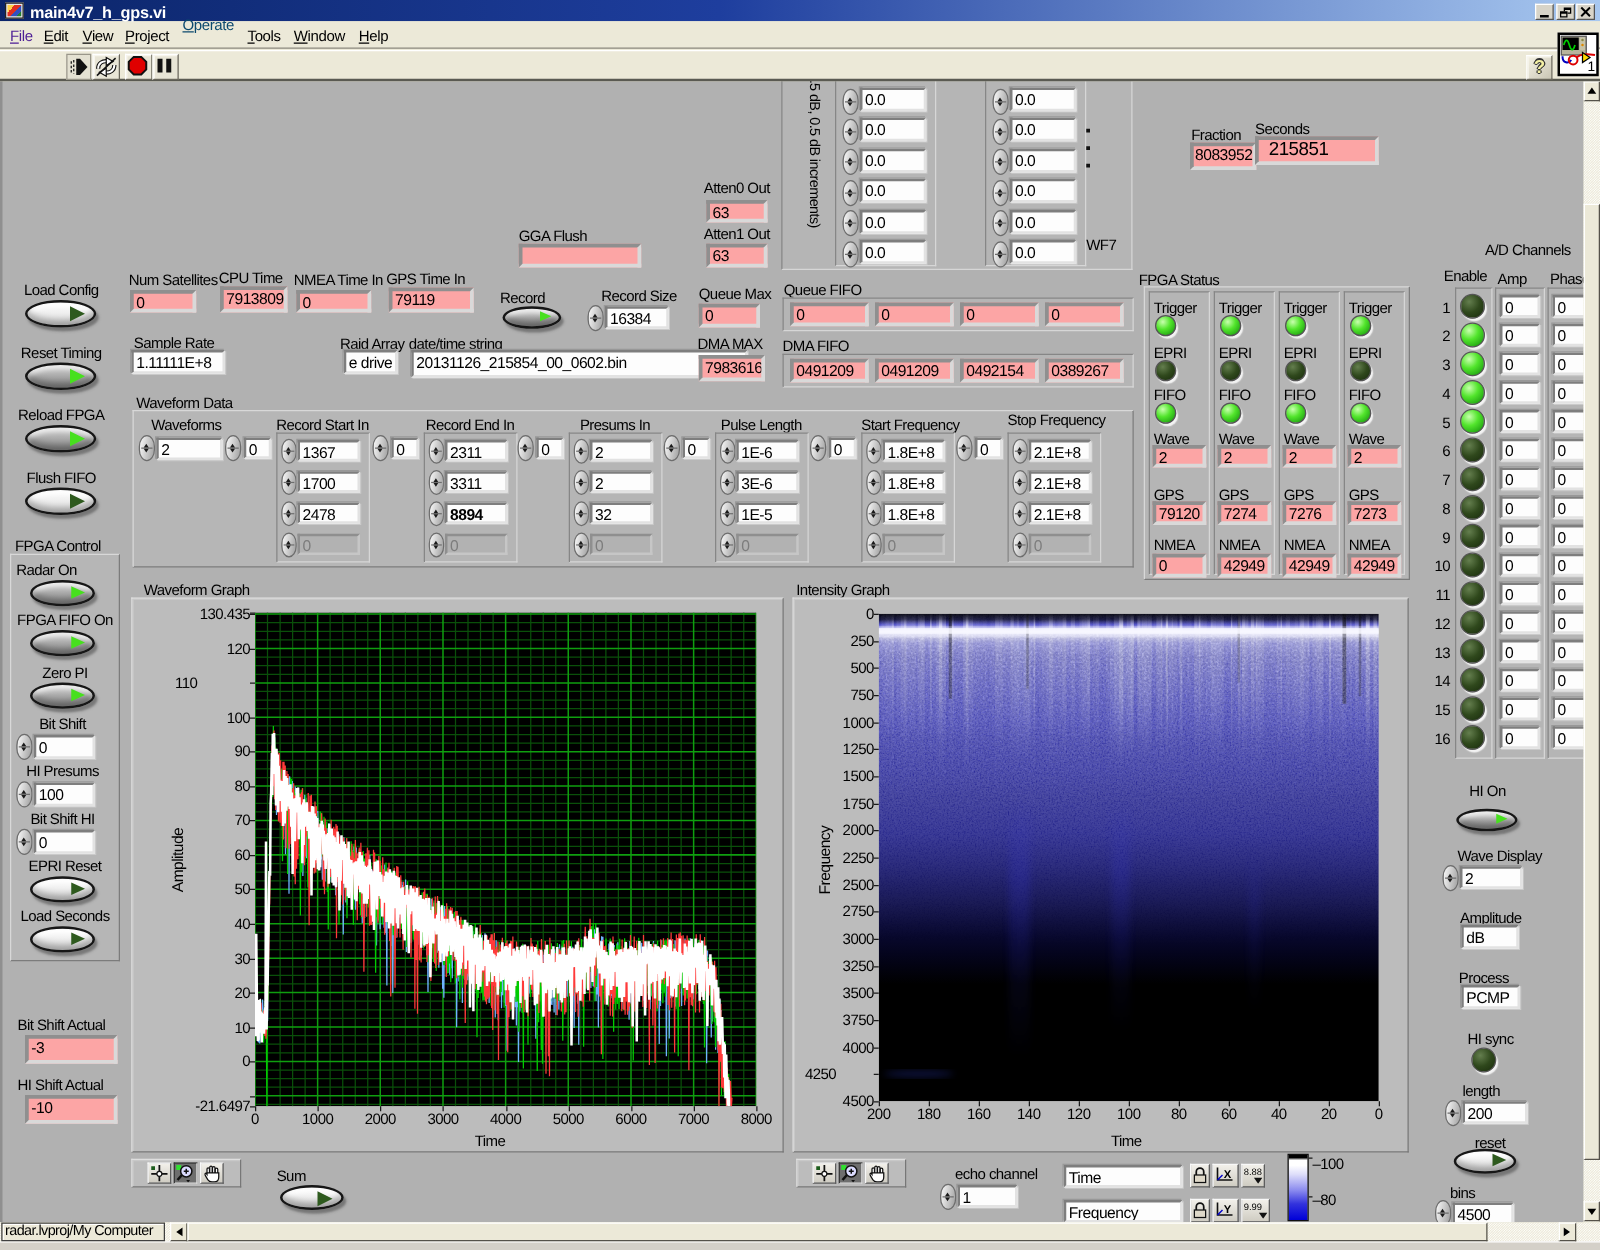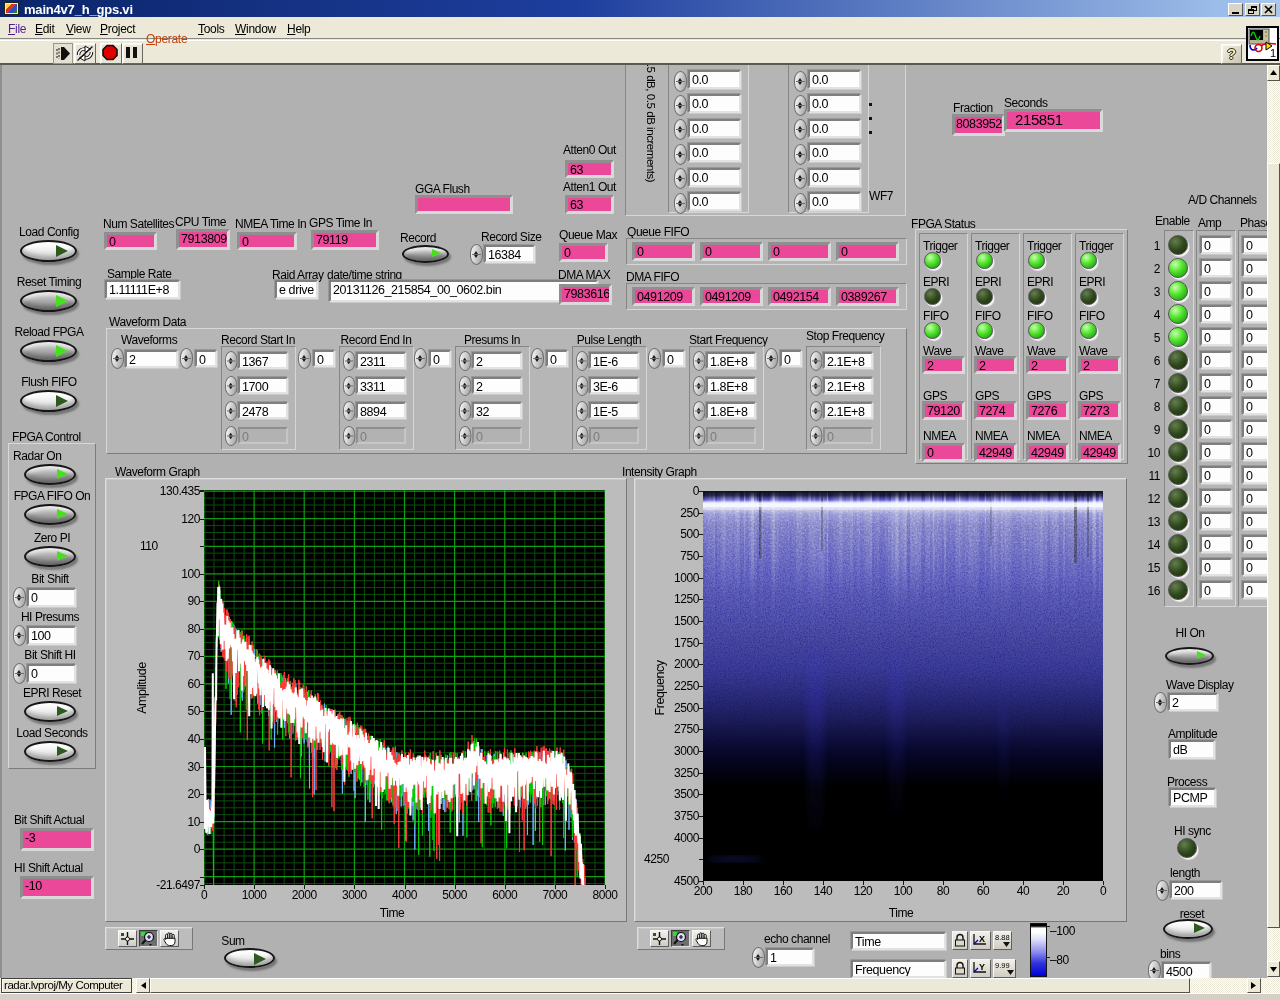--- a/index.html
+++ b/index.html
@@ -1,20 +1,20 @@
 <!DOCTYPE html>
 <html><head><meta charset="utf-8"><style>
 *{margin:0;padding:0;box-sizing:border-box}
 body{width:1280px;height:1000px;position:relative;overflow:hidden;
  font-family:"Liberation Sans",sans-serif;background:#ece9d8;font-size:13px}
 .a{position:absolute}
 .lbl{position:absolute;font-size:12px;line-height:14px;color:#000;white-space:nowrap;letter-spacing:-0.45px}
 .ctl{position:absolute;background:#fdfdfd;border:2px solid;border-color:#7e7e7e #e2e2e2 #e2e2e2 #7e7e7e;
  box-shadow:-1px -1px 0 #989898,1px 1px 0 #cacaca;color:#000;font-size:12.5px;line-height:14px;padding:1px 0 0 2px;letter-spacing:-0.4px;white-space:nowrap;overflow:hidden}
-.ind{position:absolute;background:#ec4899;border:3px solid;border-color:#8f8f8f #d9d9d9 #d9d9d9 #8f8f8f;
+.ind{position:absolute;background:#fca5a5;border:3px solid;border-color:#8f8f8f #d9d9d9 #d9d9d9 #8f8f8f;
  color:#000;font-size:12.5px;line-height:13px;padding:1px 0 0 2px;letter-spacing:-0.4px;white-space:nowrap;overflow:hidden}
 .dis{position:absolute;background:#b2b2b2;border:2px solid;border-color:#8f8f8f #c6c6c6 #c6c6c6 #8f8f8f;
  color:#7d7d7d;font-size:12.5px;line-height:14px;padding:1px 0 0 2px;letter-spacing:-0.4px;overflow:hidden}
 .shell{position:absolute;border:1px solid;border-color:#868686 #d6d6d6 #d6d6d6 #868686;background:#b5b5b5}
 .grp{position:absolute;border:1px solid;border-color:#d8d8d8 #7c7c7c #7c7c7c #d8d8d8;background:#b6b6b6}
 .gpanel{position:absolute;background:#bcbcbc;border:1px solid;border-color:#dedede #777 #777 #dedede;
  box-shadow:inset 1px 1px 0 #c8c8c8}
 .btn{position:absolute;border-radius:50%;border:2px solid #161616;
  box-shadow:2px 3px 2px rgba(60,60,60,.5),inset 0 -4px 5px rgba(0,0,0,.28),inset 0 3px 4px rgba(255,255,255,.75)}
 .btn.on{background:linear-gradient(180deg,#cecece,#878787)}
@@ -51,21 +51,21 @@
 <div class="a" style="left:1261px;top:3px;width:15px;height:13px;background:#d8d4c8;border:1px solid;border-color:#fff #555 #555 #fff;z-index:61">
     <svg width="13" height="11" style="position:absolute;left:0;top:0">
       <path d="M3 2l7 7M10 2l-7 7" stroke="#000" stroke-width="1.6"></path>
     </svg>
   </div>
 <div class="a" style="left:0;top:17px;width:1280px;height:22px;background:#ece9d8;border-bottom:1px solid #8a887c;z-index:60"></div>
 <div class="a" style="left:8px;top:22px;font-size:12px;letter-spacing:-0.3px;color:#4c1d95;z-index:61"><u>F</u>ile</div>
 <div class="a" style="left:35px;top:22px;font-size:12px;letter-spacing:-0.3px;color:#000;z-index:61"><u>E</u>dit</div>
 <div class="a" style="left:66px;top:22px;font-size:12px;letter-spacing:-0.3px;color:#000;z-index:61"><u>V</u>iew</div>
 <div class="a" style="left:100px;top:22px;font-size:12px;letter-spacing:-0.3px;color:#000;z-index:61"><u>P</u>roject</div>
-<div class="a" style="left:146px;top:32px;font-size:12px;letter-spacing:-0.3px;color:#c2410c;z-index:61"><u>O</u>perate</div>
+<div class="a" style="left:146px;top:13px;font-size:12px;letter-spacing:-0.3px;color:#0c4a6e;z-index:61"><u>O</u>perate</div>
 <div class="a" style="left:198px;top:22px;font-size:12px;letter-spacing:-0.3px;color:#000;z-index:61"><u>T</u>ools</div>
 <div class="a" style="left:235px;top:22px;font-size:12px;letter-spacing:-0.3px;color:#000;z-index:61"><u>W</u>indow</div>
 <div class="a" style="left:287px;top:22px;font-size:12px;letter-spacing:-0.3px;color:#000;z-index:61"><u>H</u>elp</div>
 <div class="a" style="left:0;top:40px;width:1280px;height:25px;background:#ece9d8;border-top:1px solid #fff;border-bottom:2px solid #5a5a52;z-index:60"></div>
 <div class="a" style="left:53px;top:43px;width:20px;height:21px;background:#e4e1d2;border:1px solid #9a978a;z-index:61">
     <svg width="18" height="19" style="position:absolute;left:0;top:0">
       <path d="M3 5v9M5 4v11" stroke="#111" stroke-width="1" stroke-dasharray="2 1.5"></path>
       <path d="M7 3h3l6 6.5-6 6.5H7z" fill="#111"></path>
     </svg>
   </div>
@@ -403,21 +403,21 @@
 <div class="dis" style="left:238px;top:427px;width:50px;height:17px;">0</div>
 <div class="spin" style="left:298px;top:348px"></div>
 <div class="ctl" style="left:313px;top:350px;width:22px;height:17px;">0</div>
 <div class="lbl" style="left:339px;top:333px;width:74px;text-align:center;">Record End In</div>
 <div class="shell" style="left:339px;top:346px;width:75px;height:104px;"></div>
 <div class="spin" style="left:343px;top:351px;transform:scale(0.95);transform-origin:0 0"></div>
 <div class="ctl" style="left:356px;top:352px;width:50px;height:17px;">2311</div>
 <div class="spin" style="left:343px;top:376px;transform:scale(0.95);transform-origin:0 0"></div>
 <div class="ctl" style="left:356px;top:377px;width:50px;height:17px;">3311</div>
 <div class="spin" style="left:343px;top:401px;transform:scale(0.95);transform-origin:0 0"></div>
-<div class="ctl" style="left:356px;top:402px;width:50px;height:17px;">8894</div>
+<div class="ctl" style="left:356px;top:402px;width:50px;height:17px;font-weight:bold;">8894</div>
 <div class="spin" style="left:343px;top:426px;transform:scale(0.95);transform-origin:0 0"></div>
 <div class="dis" style="left:356px;top:427px;width:50px;height:17px;">0</div>
 <div class="spin" style="left:414px;top:348px"></div>
 <div class="ctl" style="left:429px;top:350px;width:22px;height:17px;">0</div>
 <div class="lbl" style="left:455px;top:333px;width:74px;text-align:center;">Presums In</div>
 <div class="shell" style="left:455px;top:346px;width:75px;height:104px;"></div>
 <div class="spin" style="left:459px;top:351px;transform:scale(0.95);transform-origin:0 0"></div>
 <div class="ctl" style="left:472px;top:352px;width:50px;height:17px;">2</div>
 <div class="spin" style="left:459px;top:376px;transform:scale(0.95);transform-origin:0 0"></div>
 <div class="ctl" style="left:472px;top:377px;width:50px;height:17px;">2</div>
@@ -543,21 +543,21 @@
         <rect x="6.8" y="1.8" width="2" height="7" rx="1"></rect>
         <rect x="9.0" y="2.2" width="2" height="7" rx="1"></rect>
         <rect x="11.2" y="3.4" width="2" height="6" rx="1"></rect>
         <path d="M4.6 8.5c-1.2-1.8-2-.6-1.4.8l2 3.4c.8 1.2 2 1.8 3.4 1.8h1.8c2.4 0 3.6-1.6 3.6-4V7.3h-9.4z" stroke-width="1"></path>
       </g>
     </svg></div>
 <div class="lbl" style="left:219px;top:934px;width:28px;text-align:center;">Sum</div>
 <div class="btn off" style="left:224px;top:948px;width:51px;height:20px">
     <i style="right:7px;top:3px;border-width:6px 0 6px 12px;border-color:transparent transparent transparent #2e5a1e"></i>
   </div>
-<div class="lbl" style="left:622px;top:465px;text-align:right;">Intensity Graph</div>
+<div class="lbl" style="left:637px;top:465px;text-align:right;">Intensity Graph</div>
 <div class="gpanel" style="left:634px;top:478px;width:493px;height:444px"></div>
 <svg class="a" style="left:703px;top:491px" width="400" height="390" viewBox="0 0 400 390">
     <defs>
       <filter id="bl" x="-50%" y="-20%" width="200%" height="140%">
         <feGaussianBlur stdDeviation="3"></feGaussianBlur>
       </filter>
       <linearGradient id="bg" x1="0" y1="0" x2="0" y2="1">
         <stop offset="0" stop-color="#000008"></stop>
         <stop offset="0.012" stop-color="#0c0c34"></stop>
         <stop offset="0.022" stop-color="#5050c8"></stop>

